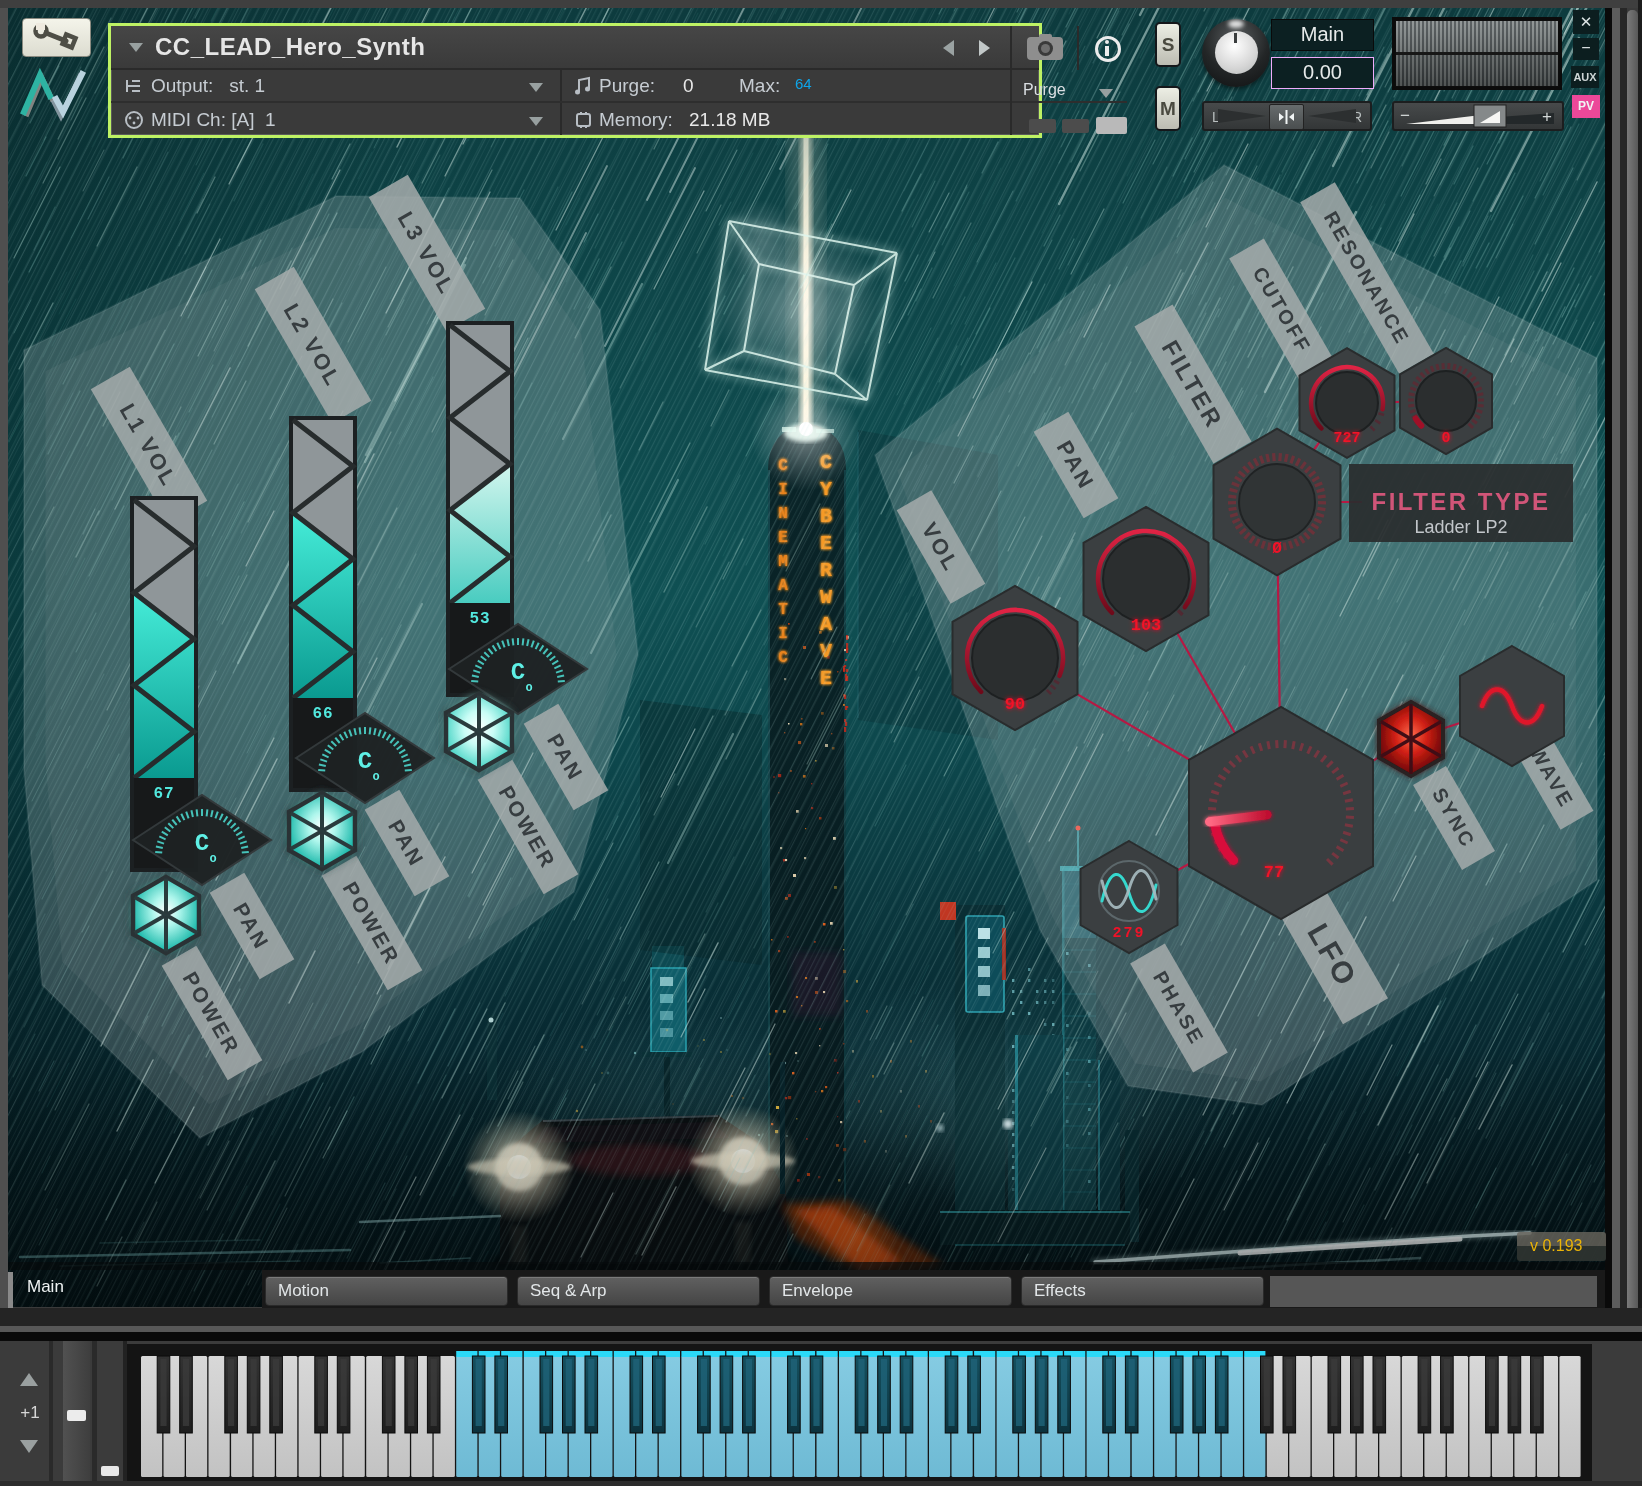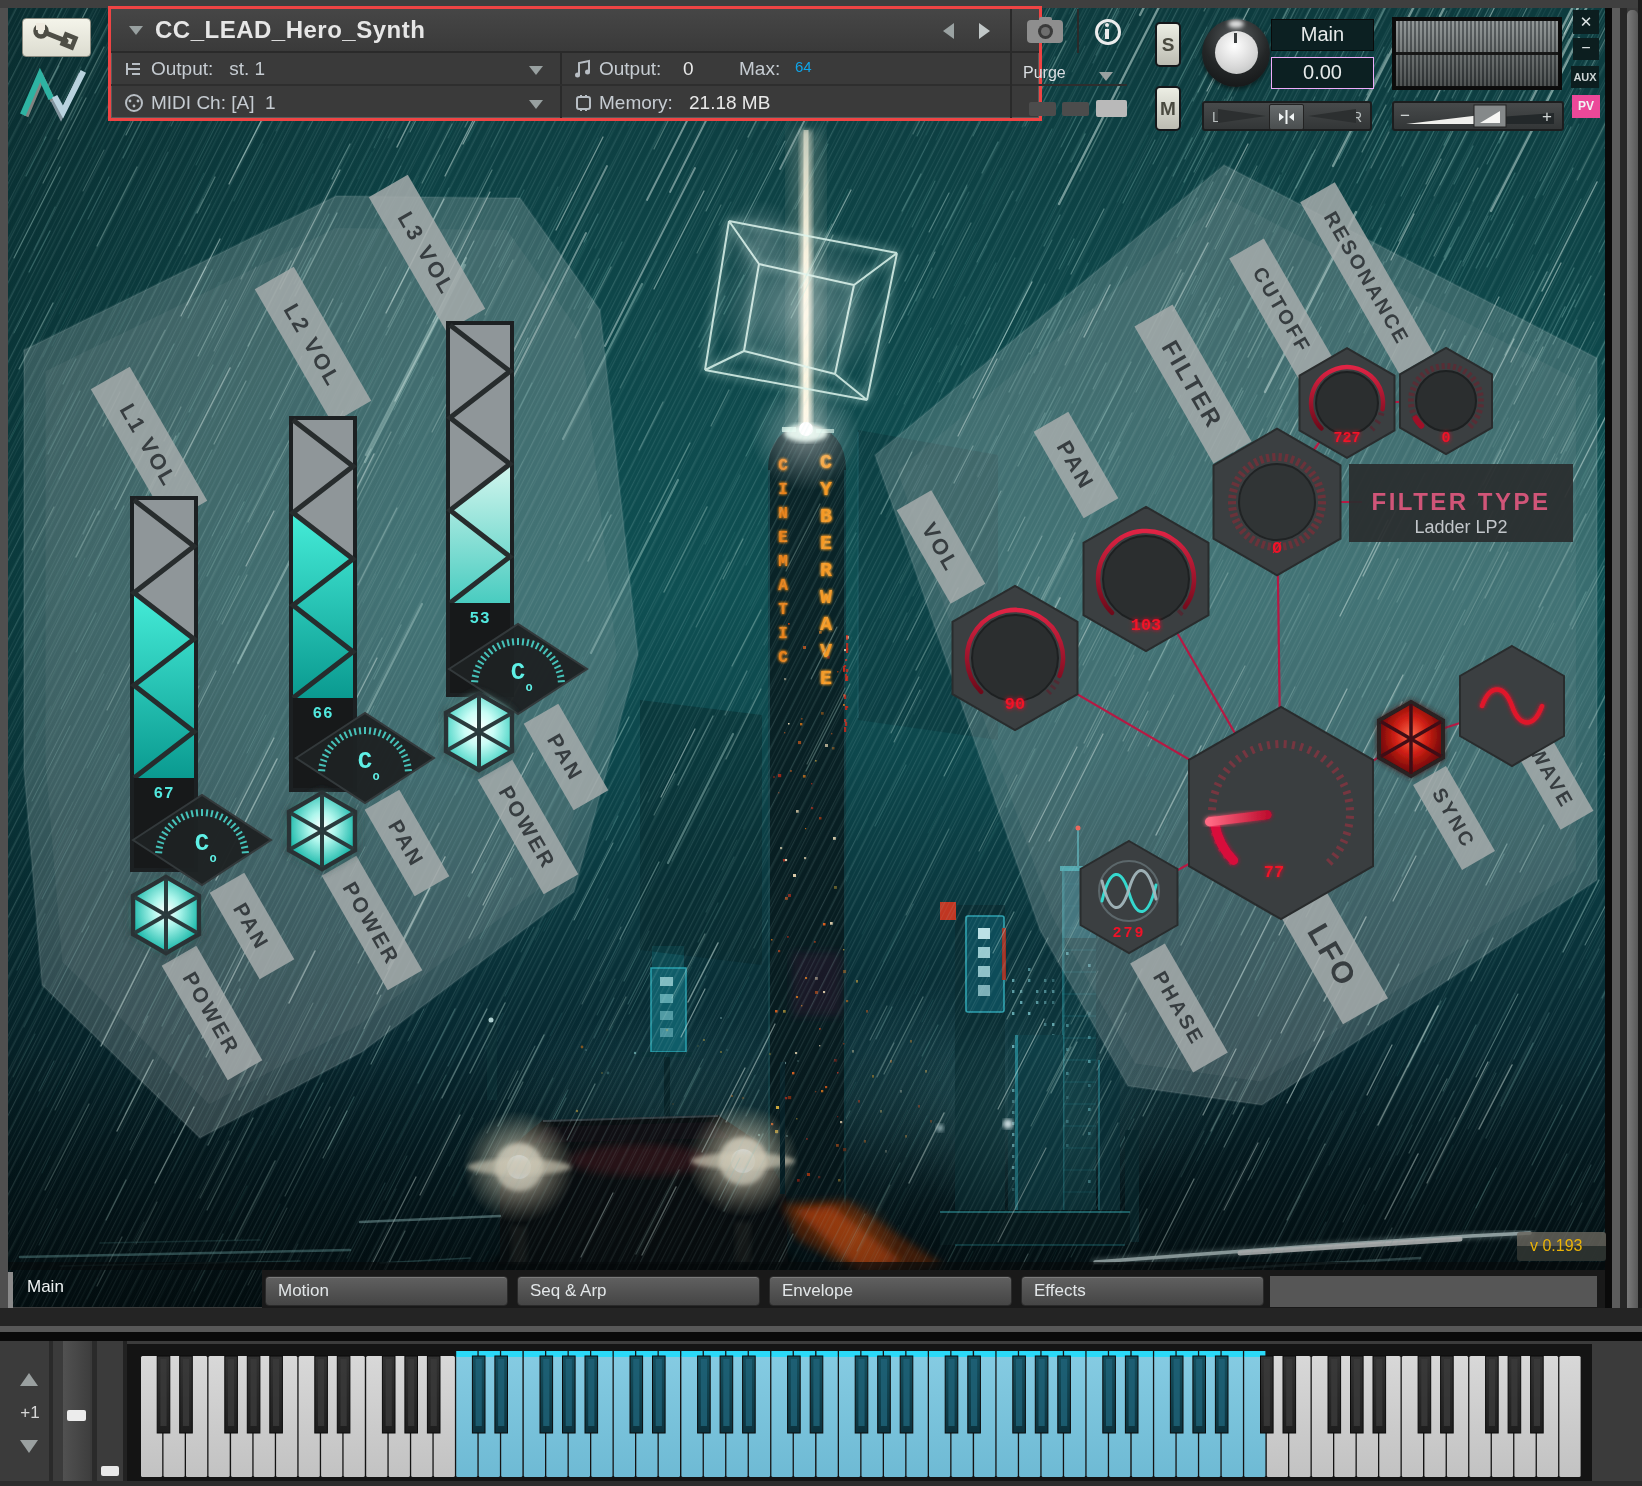--- a/index.html
+++ b/index.html
@@ -985,21 +985,21 @@
 
 <svg class="abs" style="left:16px;top:66px" width="76" height="56">
 <g fill="none" stroke-linejoin="miter" stroke-linecap="square">
 <polyline points="11,48 26,12 36,33" stroke="#8e8e8a" stroke-width="5" opacity="0.9"></polyline>
 <polyline points="8,46 24,9 34,30" stroke="#2eb3a2" stroke-width="6"></polyline>
 <polyline points="38,36 45,50 64,10" stroke="#8f9ea8" stroke-width="5" opacity="0.9"></polyline>
 <polyline points="40,33 47,46 66,8" stroke="#b9d2de" stroke-width="6"></polyline>
 </g>
     </svg>
 
-<div class="abs" style="left:108px;top:6px;width:934px;height:115px;background:#3a3a3a;border:3px solid #ef4444;box-sizing:border-box;box-shadow:0 0 0 1px #5a5a5a inset">
+<div class="abs" style="left:108px;top:23px;width:934px;height:115px;background:#3a3a3a;border:3px solid #bef264;box-sizing:border-box;box-shadow:0 0 0 1px #5a5a5a inset">
 <div class="abs" style="left:0;top:0;width:100%;height:42px;background:linear-gradient(#464646,#3a3a3a);border-bottom:2px solid #2a2a2a"></div>
 <div class="abs" style="left:18px;top:17px">
         <div class="caret"></div>
       </div>
 <div class="abs" style="left:44px;top:7px;font-size:24px;font-weight:bold;color:#e6e6e6;letter-spacing:0.5px">CC_LEAD_Hero_Synth</div>
 <div class="abs" style="left:449px;top:44px;width:2px;height:65px;background:#2a2a2a"></div>
 <div class="abs" style="left:0;top:75px;width:1016px;height:2px;background:#2e2e2e"></div>
 <div class="abs" style="left:899px;top:0px;width:2px;height:109px;background:#2a2a2a"></div>
 <div class="abs" style="left:966px;top:0px;width:2px;height:44px;background:#2a2a2a"></div>
 
@@ -1024,21 +1024,21 @@
       </svg>
 <div class="abs hdr-txt" style="left:40px;top:83px">MIDI Ch: [A]&nbsp; 1</div>
 <div class="abs" style="left:418px;top:91px">
         <div class="caret"></div>
       </div>
 <svg class="abs" style="left:462px;top:49px" width="22" height="22">
         <path d="M6 17 L6 5 L16 3 L16 14" stroke="#b8bec4" stroke-width="2" fill="none"></path>
         <circle cx="4.5" cy="17" r="2.5" fill="#b8bec4"></circle>
         <circle cx="14.5" cy="14" r="2.5" fill="#b8bec4"></circle>
       </svg>
-<div class="abs hdr-txt" style="left:488px;top:49px">Output:</div>
+<div class="abs hdr-txt" style="left:488px;top:49px">Purge:</div>
 <div class="abs" style="left:572px;top:49px;font-size:19px;color:#e8e8e8">0</div>
 <div class="abs hdr-txt" style="left:628px;top:49px">Max:</div>
 <div class="abs" style="left:684px;top:49px;font-size:15px;color:#0ea5e9">64</div>
 <svg class="abs" style="left:462px;top:84px" width="22" height="20">
         <rect x="4" y="4" width="13" height="12" rx="2" fill="none" stroke="#b8bec4" stroke-width="2"></rect>
         <line x1="8" y1="2" x2="8" y2="4" stroke="#b8bec4" stroke-width="2"></line>
         <line x1="13" y1="2" x2="13" y2="4" stroke="#b8bec4" stroke-width="2"></line>
         <line x1="8" y1="16" x2="8" y2="18" stroke="#b8bec4" stroke-width="2"></line>
         <line x1="13" y1="16" x2="13" y2="18" stroke="#b8bec4" stroke-width="2"></line>
       </svg>

